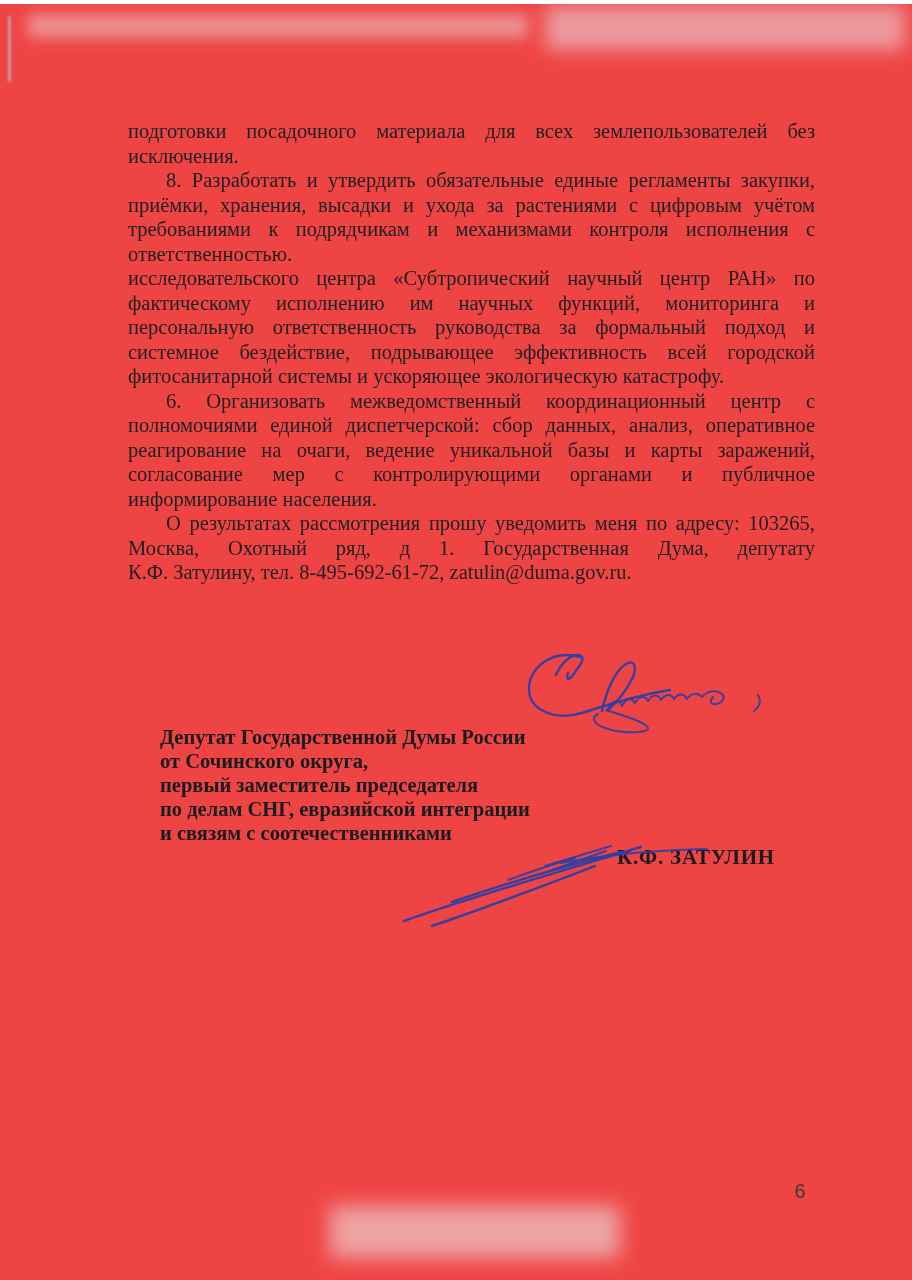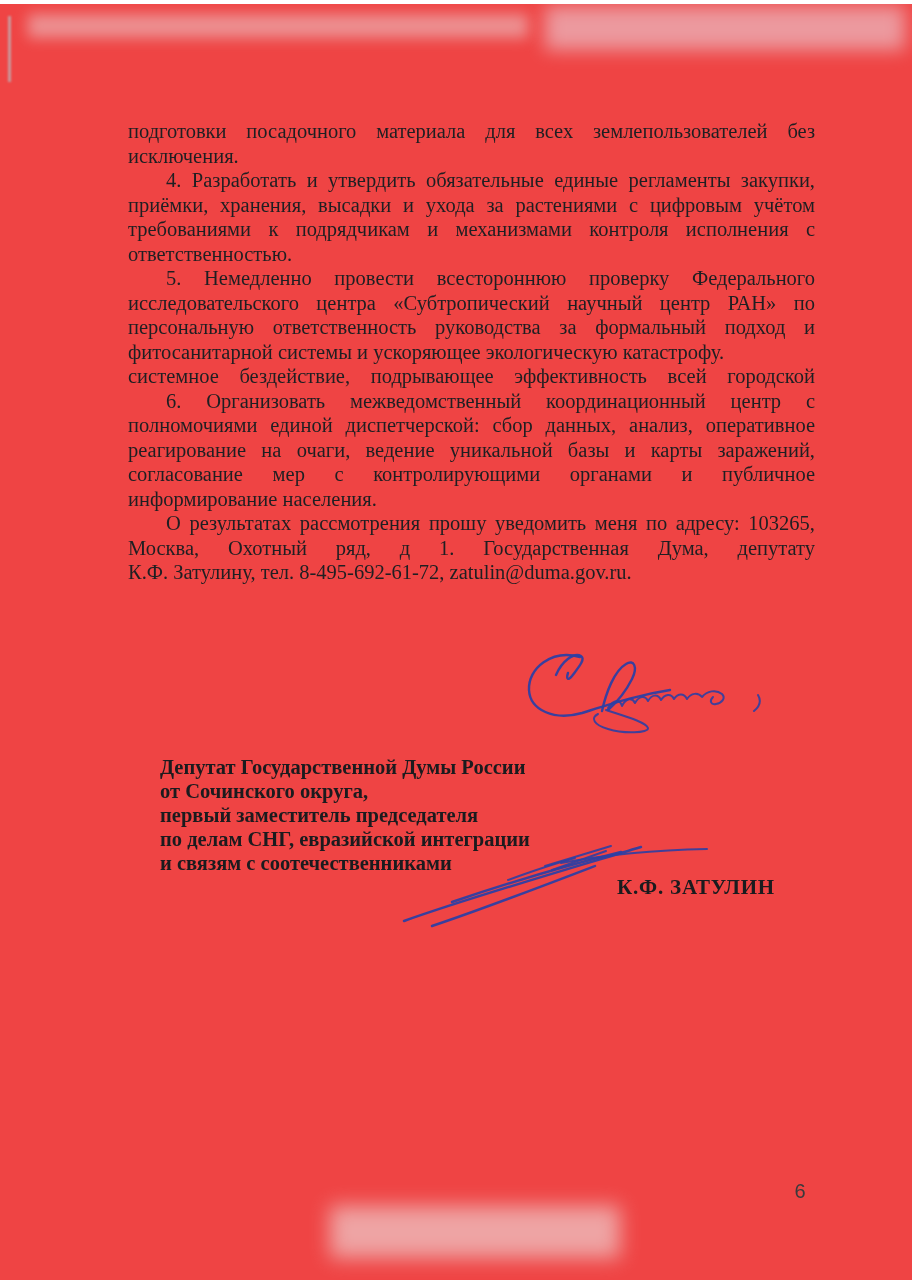--- a/index.html
+++ b/index.html
@@ -20,21 +20,21 @@
   .maintext{
     position:absolute;left:128px;top:115px;width:687px;
     font-size:20.5px;line-height:24.5px;
   }
   .ln{text-align:justify;text-align-last:justify;}
   .ln.last{text-align-last:left;}
   .ln.ind{text-indent:38px;}
 
   
   .sigblock{
-    position:absolute;left:160px;top:751px;width:655px;
+    position:absolute;left:160px;top:721px;width:655px;
     font-size:20.5px;line-height:24px;font-weight:700;color:#1b1b1e;
   }
   .signer-name{
     position:absolute;left:457px;top:120px;
     font-size:21px;font-weight:700;letter-spacing:.8px;white-space:nowrap;color:#1b1b1e;text-align:center;
   }
 
   
   .sig-svg{position:absolute;pointer-events:none;}
   .sig1{left:518px;top:644px;}
@@ -57,31 +57,31 @@
   <div class="smudge smudge-top-right"></div>
   <div class="smudge smudge-left-tick"></div>
   <div class="smudge smudge-bottom"></div>
 
   <div class="maintext">
     <div>
       <div class="ln">подготовки посадочного материала для всех землепользователей без</div>
       <div class="ln last">исключения.</div>
     </div>
     <div>
-      <div class="ln ind">4. Разработать и утвердить обязательные единые регламенты закупки,</div>
+      <div class="ln ind">8. Разработать и утвердить обязательные единые регламенты закупки,</div>
       <div class="ln">приёмки, хранения, высадки и ухода за растениями с цифровым учётом</div>
       <div class="ln">требованиями к подрядчикам и механизмами контроля исполнения с</div>
       <div class="ln last">ответственностью.</div>
     </div>
     <div>
-      <div class="ln ind">5. Немедленно провести всестороннюю проверку Федерального</div>
       <div class="ln">исследовательского центра «Субтропический научный центр РАН» по</div>
+      <div class="ln">фактическому исполнению им научных функций, мониторинга и</div>
       <div class="ln">персональную ответственность руководства за формальный подход и</div>
+      <div class="ln">системное бездействие, подрывающее эффективность всей городской</div>
       <div class="ln last">фитосанитарной системы и ускоряющее экологическую катастрофу.</div>
-      <div class="ln">системное бездействие, подрывающее эффективность всей городской</div>
     </div>
     <div>
       <div class="ln ind">6. Организовать межведомственный координационный центр с</div>
       <div class="ln">полномочиями единой диспетчерской: сбор данных, анализ, оперативное</div>
       <div class="ln">реагирование на очаги, ведение уникальной базы и карты заражений,</div>
       <div class="ln">согласование мер с контролирующими органами и публичное</div>
       <div class="ln last">информирование населения.</div>
     </div>
     <div>
       <div class="ln ind">О результатах рассмотрения прошу уведомить меня по адресу: 103265,</div>

